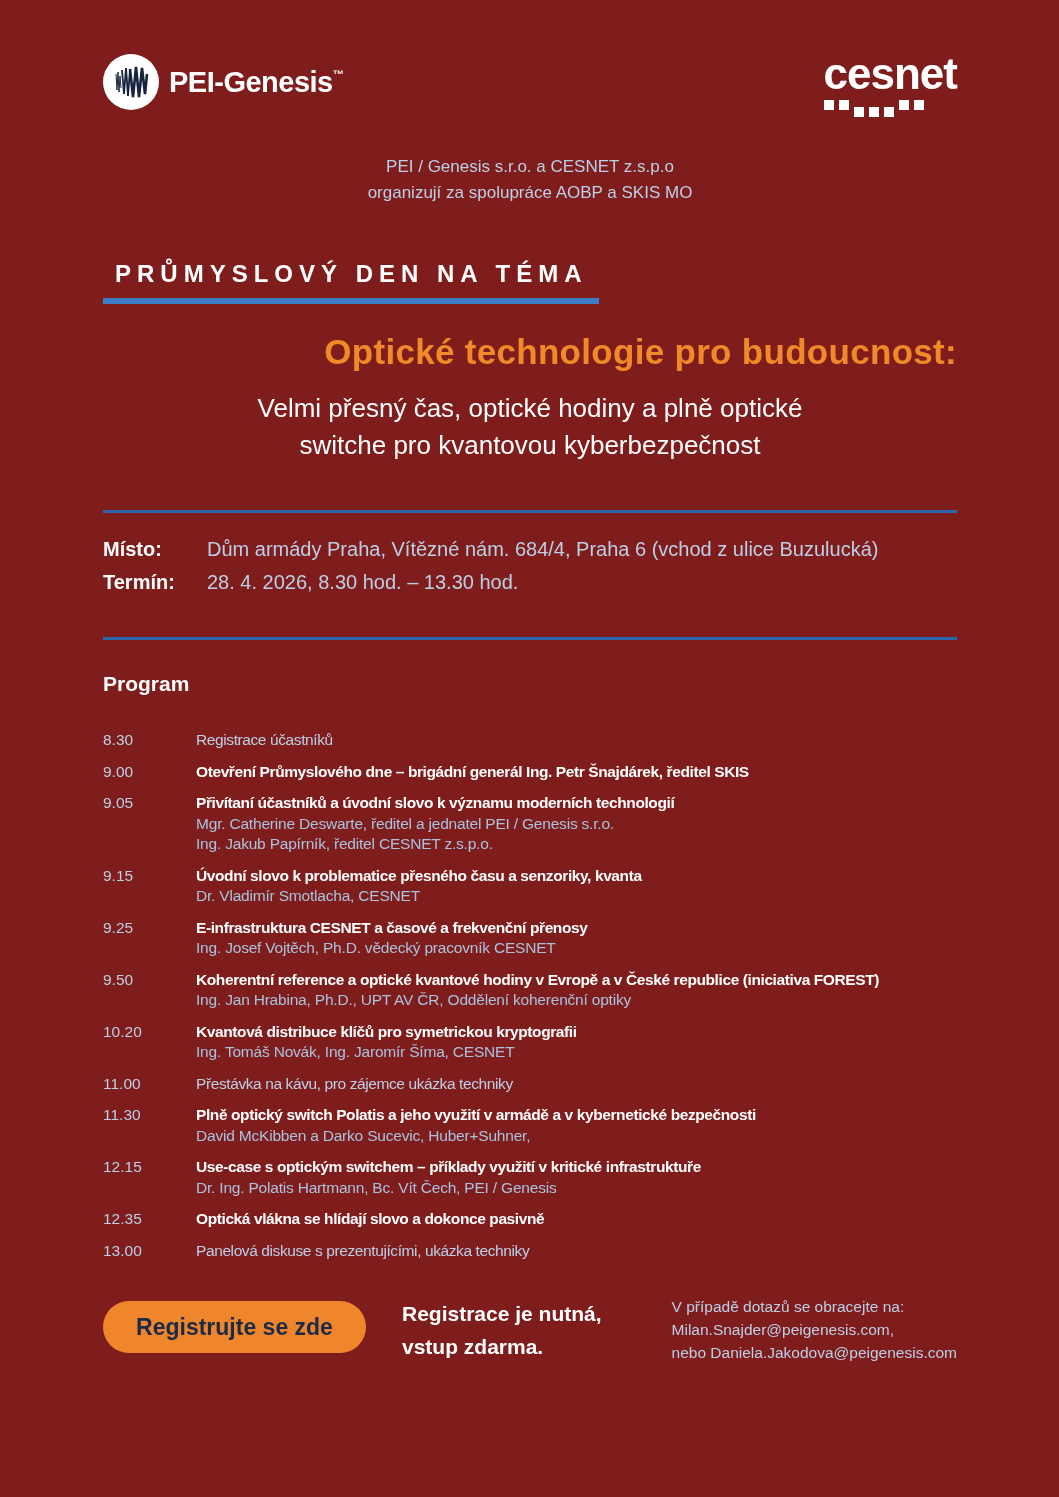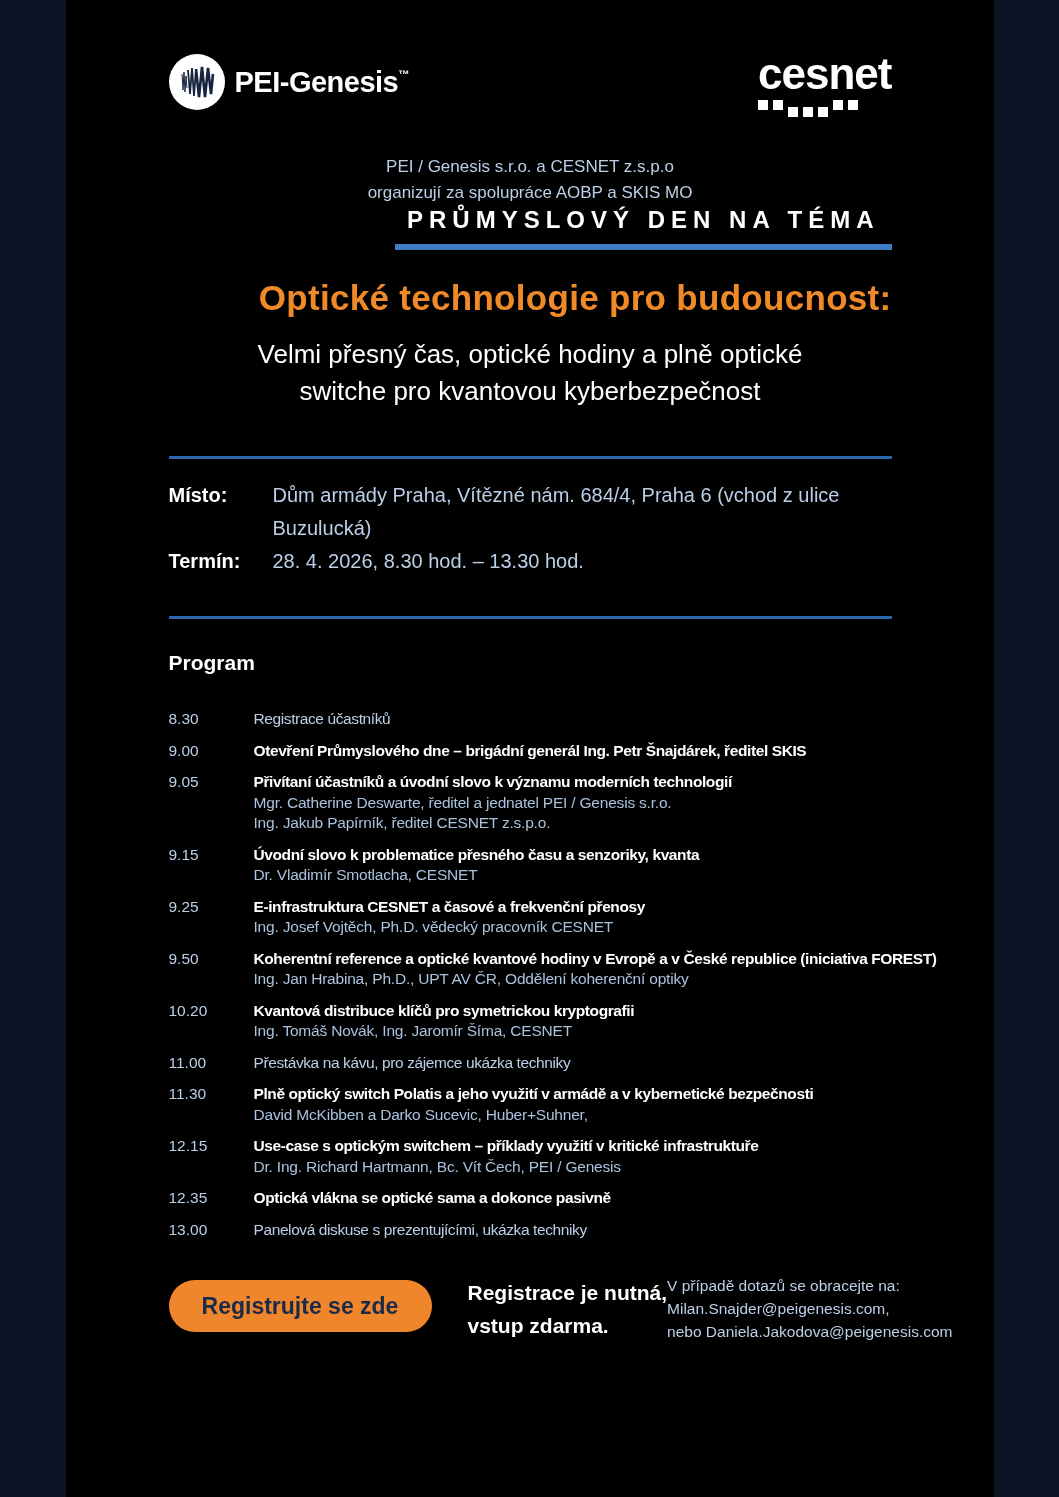--- a/index.html
+++ b/index.html
@@ -1,60 +1,60 @@
 <!DOCTYPE html>
 <html><head>
 <meta charset="utf-8">
 <style>
   * { margin:0; padding:0; box-sizing:border-box; }
   body { background:#0b1526; font-family:"Liberation Sans", sans-serif; }
   .page {
-    position:relative; width:928px; height:1497px; margin:0 auto;
-    background:#000000; color:#fff; overflow:hidden;
+    position:relative; width:1059px; height:1497px; margin:0 auto;
+    background:#7f1d1d; color:#fff; overflow:hidden;
   }
   .content { padding:0 102px 0 103px; }
 
   
   .logo-row { display:flex; justify-content:space-between; align-items:flex-start; margin-top:54px; }
   .pei-logo { display:flex; align-items:center; gap:10px; }
   .pei-circle { width:56px; height:56px; border-radius:50%; background:#fff; display:flex; align-items:center; justify-content:center; flex:0 0 auto; }
   .pei-text { font-weight:bold; font-size:29px; letter-spacing:-0.5px; color:#fff; white-space:nowrap; }
   .pei-text sup { font-size:11px; vertical-align:14px; letter-spacing:0; }
   .cesnet-logo { text-align:center; }
   .cesnet-text { font-weight:bold; font-size:44px; line-height:40px; letter-spacing:-1px; color:#fff; }
   .cesnet-dots { display:flex; gap:5px; margin-top:6px; height:18px; }
   .cesnet-dots span { width:10px; height:10px; background:#fff; display:block; }
   .cesnet-dots span.lo { margin-top:7px; }
 
   
   .intro { margin-top:36px; text-align:center; font-size:17px; line-height:26px; color:#BBCFE7; }
 
   
-  .kicker-wrap { text-align:right;text-decoration:underline; }
+  .kicker-wrap { margin-top:54px; text-align:left;text-decoration:underline; }
   .kicker {
     display:inline-block; font-weight:bold; font-size:24px; letter-spacing:6px;
     color:#fff; padding:0 12px 10px 12px; border-bottom:6px solid #3E7CC4; white-space:nowrap;
   }
 
   
   .title { margin-top:28px; text-align:right; font-weight:bold; font-size:35px; letter-spacing:0.3px; color:#F08A28; white-space:nowrap; }
   .subtitle { margin-top:18px; text-align:center; font-size:26px; line-height:37px; color:#fff; font-weight:400; }
 
   
   .rule { border:none; border-top:3px solid #2D67AB; margin-top:46px; }
   .rule.second { margin-top:38px; }
   .details { margin-top:20px; font-size:20px; }
   .detail-row { display:grid; grid-template-columns:104px 1fr; line-height:33px; }
   .detail-label { font-weight:bold; color:#fff; }
   .detail-value { color:#BBCFE7; }
 
   
   .program-heading { margin-top:32px; font-weight:bold; font-size:21px; color:#fff; }
   .program-list { margin-top:34px; display:flex; flex-direction:column; gap:11px; }
-  .prog-row { display:grid; grid-template-columns:85px 1fr; }
+  .prog-row { display:grid; grid-template-columns:85px 1fr;gap:8px; }
   .prog-time { color:#BBCFE7; font-size:15.5px; line-height:20.5px; }
   .prog-content { display:flex; flex-direction:column; }
   .prog-title { font-size:15.5px; line-height:20.5px; letter-spacing:-0.4px; white-space:nowrap; }
   .prog-title.bold { font-weight:bold; color:#fff; }
   .prog-title.light { font-weight:400; color:#BBCFE7; }
   .prog-speaker { font-size:15.5px; line-height:20.5px; letter-spacing:-0.2px; color:#A9C2DE; font-weight:400; white-space:nowrap; }
 
   
   .footer { margin-top:40px; display:flex; align-items:flex-start; }
   .register-btn {
@@ -198,28 +198,28 @@
         <div class="prog-content">
           <span class="prog-title bold">Plně optický switch Polatis a jeho využití v armádě a v kybernetické bezpečnosti</span>
           <span class="prog-speaker">David McKibben a Darko Sucevic, Huber+Suhner,</span>
         </div>
       </div>
 
       <div class="prog-row">
         <span class="prog-time">12.15</span>
         <div class="prog-content">
           <span class="prog-title bold">Use-case s optickým switchem – příklady využití v kritické infrastruktuře</span>
-          <span class="prog-speaker">Dr. Ing. Richard Hartmann, Bc. Vít Čech, PEI / Genesis</span>
+          <span class="prog-speaker">Dr. Ing. Polatis Hartmann, Bc. Vít Čech, PEI / Genesis</span>
         </div>
       </div>
 
       <div class="prog-row">
         <span class="prog-time">12.35</span>
         <div class="prog-content">
-          <span class="prog-title bold">Optická vlákna se optické sama a dokonce pasivně</span>
+          <span class="prog-title bold">Optická vlákna se hlídají slovo a dokonce pasivně</span>
         </div>
       </div>
 
       <div class="prog-row">
         <span class="prog-time">13.00</span>
         <div class="prog-content">
             <span class="prog-title light">Panelová diskuse s prezentujícími, ukázka techniky</span>
           </div>
       </div>
 

